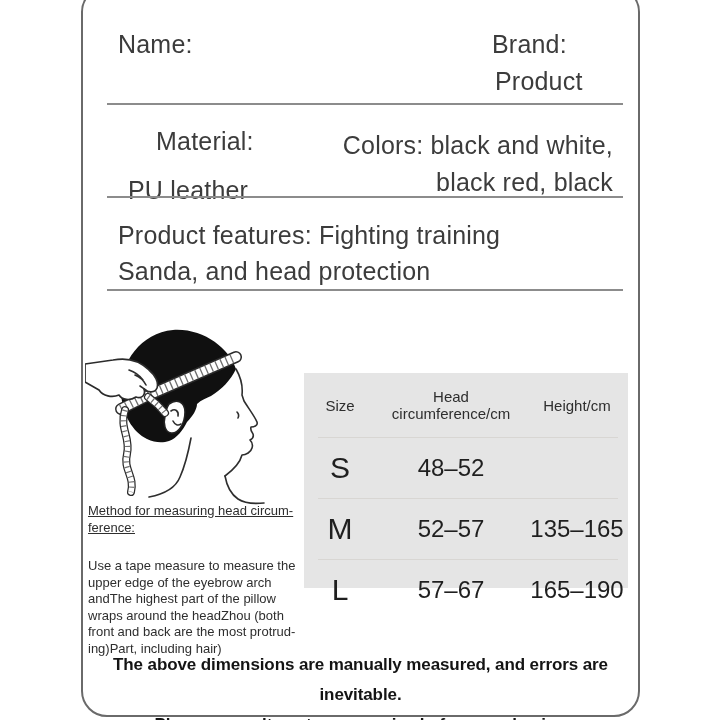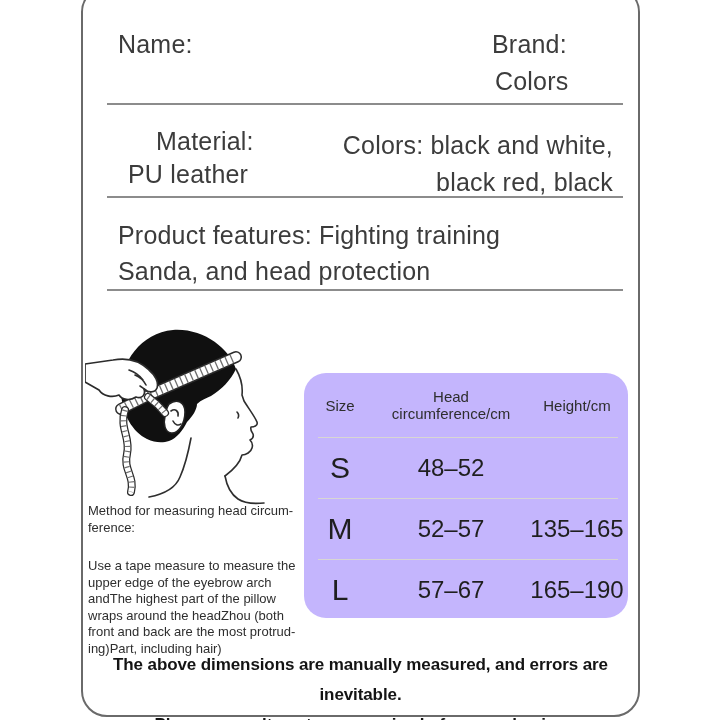--- a/index.html
+++ b/index.html
@@ -10,22 +10,22 @@
   .frame{
     position:absolute;left:81px;top:-14px;width:559px;height:731px;
     border:2px solid #6a6a6a;border-radius:26px;box-sizing:border-box;
   }
   .abs{position:absolute;}
   .spec{font-size:25px;color:#3c3c3c;letter-spacing:0.2px;white-space:pre;}
   .divider{position:absolute;left:107px;width:516px;height:2px;background:#8c8c8c;}
   .colors-block{position:absolute;right:107px;top:127px;text-align:right;line-height:37px;}
   .method{font-size:13px;line-height:16.5px;color:#2e2e2e;white-space:pre;}
   .table{
-    position:absolute;left:304px;top:373px;width:324px;height:245px;
-    background:#c4b5fd;color:#262626;border-radius:22px;
+    position:absolute;left:304px;top:373px;width:324px;height:215px;
+    background:#e5e5e5;color:#262626;
   }
   .trow{display:grid;grid-template-columns:72px 150px 102px;align-items:center;}
   .thead{height:64px;font-size:15px;color:#2e2e2e;}
   .thead .cell{text-align:center;}
   .tdata{height:60px;}
   .tdata .cell{text-align:center;font-size:24px;color:#1f1f1f;}
   .tdata .size-cell{font-size:30px;}
   .tsep{height:1px;background:#d8d6d3;margin:0 10px 0 14px;}
   .footer{
     position:absolute;left:81px;top:650px;width:559px;text-align:center;
@@ -35,26 +35,26 @@
 </style>
 </head>
 <body>
 
 <div class="page">
 
   <div class="frame"></div>
 
   <div class="abs spec" style="left:118px;top:30px;text-align:right;">Name:</div>
   <div class="abs spec" style="left:492px;top:30px;">Brand:</div>
-  <div class="abs spec" style="left:495px;top:67px;">Colors</div>
+  <div class="abs spec" style="left:495px;top:67px;">Product</div>
 
   <div class="divider" style="top:103px;"></div>
 
   <div class="abs spec" style="left:128px;top:127px;margin-left:28px;">Material:</div>
-  <div class="abs spec" style="left:128px;top:160px;">PU leather</div>
+  <div class="abs spec" style="left:128px;top:176px;">PU leather</div>
   <div class="colors-block">
     <div class="spec">Colors: black and white,</div>
     <div class="spec">black red, black</div>
   </div>
 
   <div class="divider" style="top:196px;"></div>
 
   <div class="abs spec" style="left:118px;top:221px;">Product features: Fighting training</div>
   <div class="abs spec" style="left:118px;top:257px;">Sanda, and head protection</div>
 
@@ -87,21 +87,21 @@
 
     <path fill="none" stroke="#2b2b2b" stroke-width="8" stroke-linecap="round" d="M40,98 C34,116 46,126 42,142 C38,158 50,164 46,180"></path>
     <path fill="none" stroke="#ffffff" stroke-width="5.5" stroke-linecap="round" d="M40,98 C34,116 46,126 42,142 C38,158 50,164 46,180"></path>
     <path fill="none" stroke="#6f6f6f" stroke-width="5.5" stroke-dasharray="1.2 4" d="M40,98 C34,116 46,126 42,142 C38,158 50,164 46,180"></path>
 
     <path fill="#ffffff" stroke="#2b2b2b" stroke-width="1.7" stroke-linejoin="round" d="M0,52 L28,48 C44,45 56,50 64,58 C70,63 74,70 72,76 C70,81 63,81 59,77
              C61,83 57,87 51,85 C45,89 37,88 34,83 C27,86 18,84 14,78 L0,70 Z"></path>
     <path class="ln" d="M44,58 C50,60 55,64 58,68 M50,63 C55,65 59,69 61,73 M55,74 C58,76 61,78 63,80"></path>
   </svg>
 
-  <div class="abs method" style="left:88px;top:503px;">Method for measuring head circum-
+  <div class="abs method" style="left:88px;top:503px;text-decoration:underline;">Method for measuring head circum-
 ference:</div>
   <div class="abs method" style="left:88px;top:558px;">Use a tape measure to measure the
 upper edge of the eyebrow arch
 andThe highest part of the pillow
 wraps around the headZhou (both
 front and back are the most protrud-
 ing)Part, including hair)</div>
 
   <div class="table">
     <div class="trow thead">

